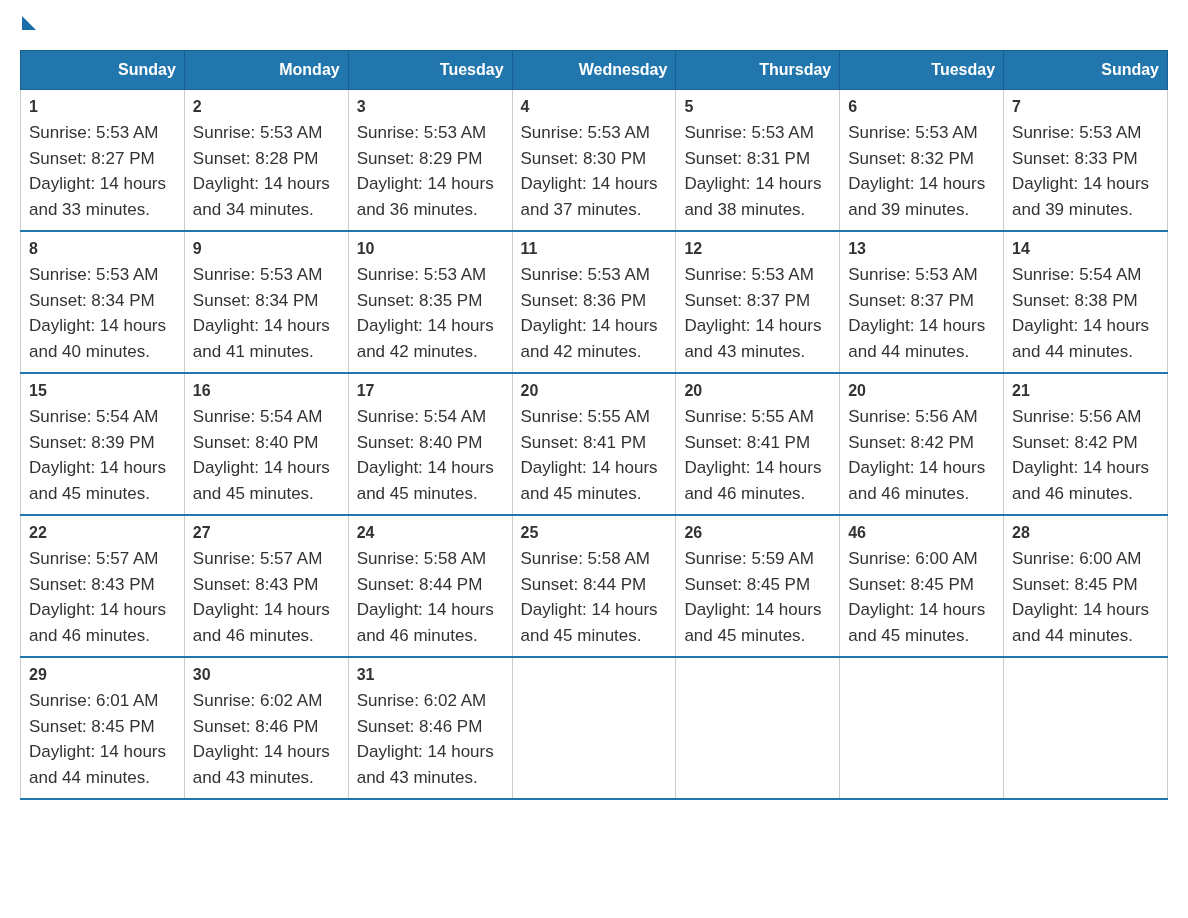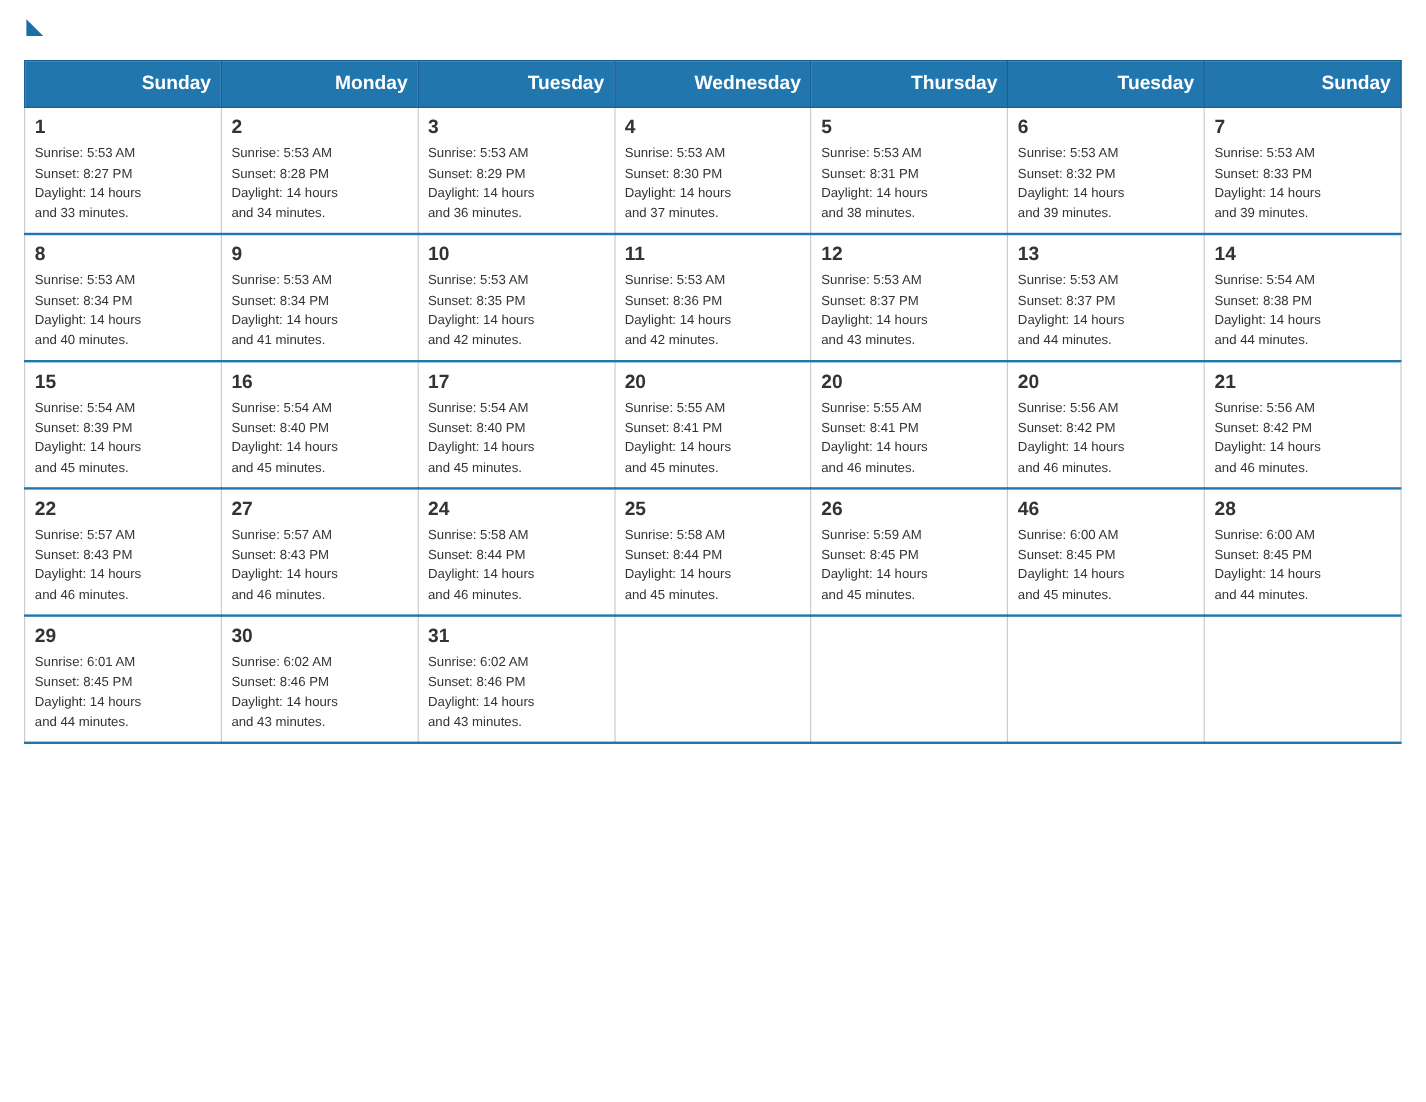--- a/index.html
+++ b/index.html
@@ -81,21 +81,21 @@
       width: 14.28%;
       min-height: 90px;
     }
     .day-num {
       font-size: 16px;
       font-weight: bold;
       display: block;
       margin-bottom: 4px;
     }
     .day-info {
-      font-size: 11px;
+      font-size: 17px;
       line-height: 1.5;
       color: #333;
     }
     tbody tr {
       border-bottom: 2px solid #2176ae;
     }
     tbody td.empty {
       background: #fff;
     }
   </style>

